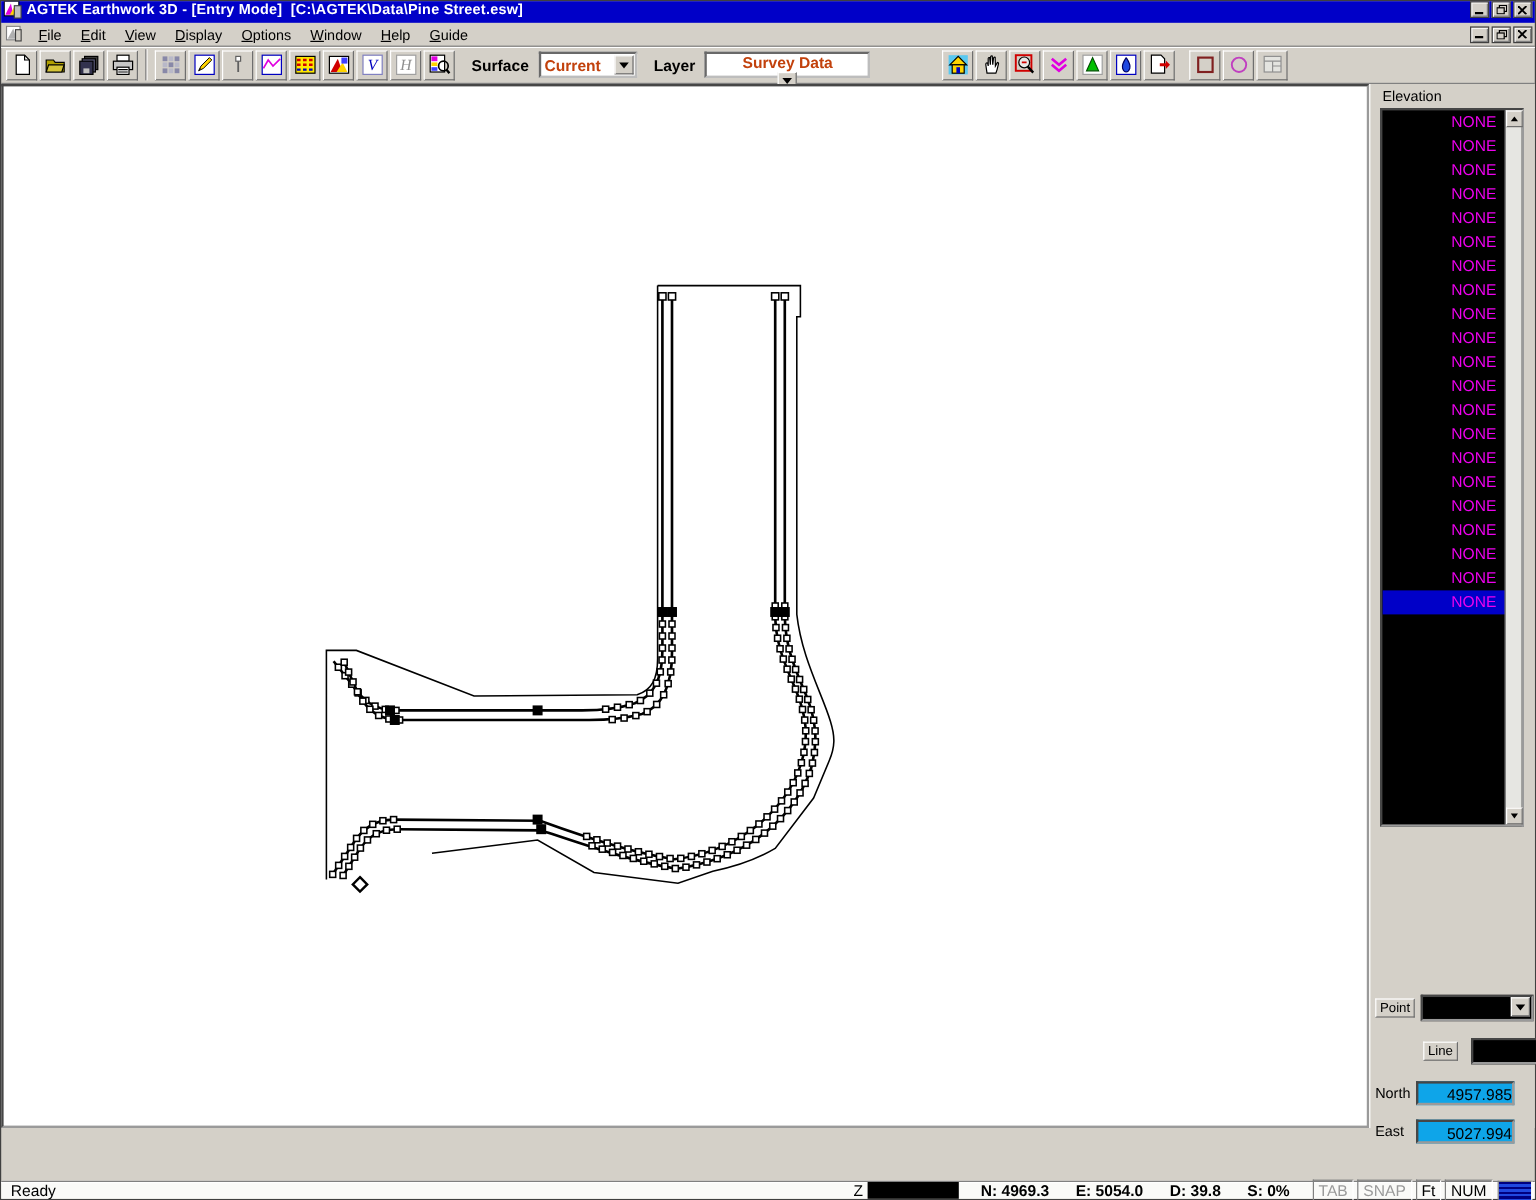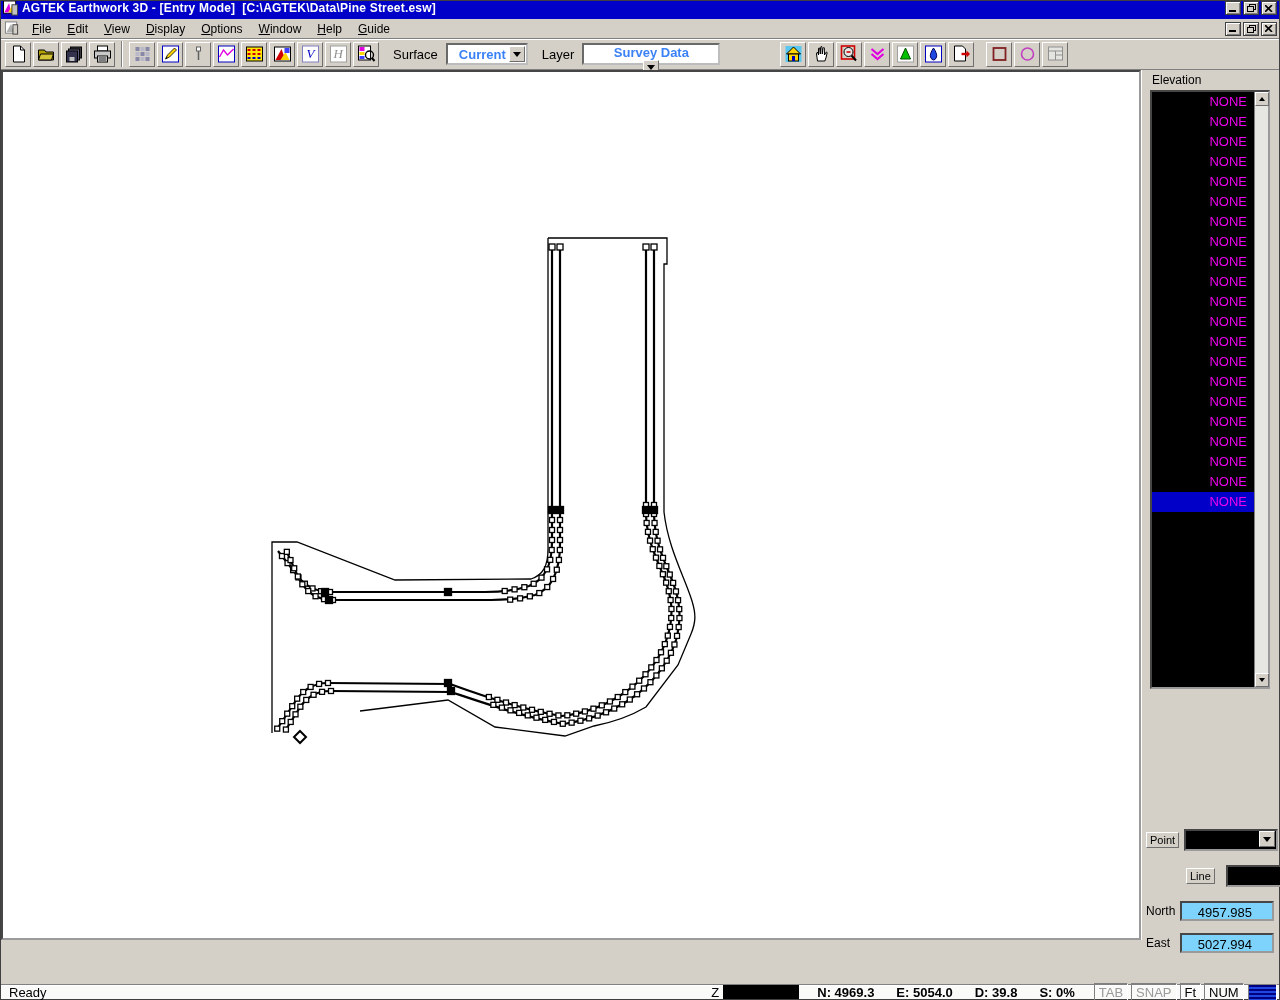--- a/index.html
+++ b/index.html
@@ -20,23 +20,23 @@
   .menu-items { display:flex; flex:1; }
   .menu-item { padding:2px 8px; color:#000; }
   .menu-item u { text-decoration:underline; }
 
   
   .toolbar { height:31px; display:flex; align-items:center; padding:2px 4px; border-bottom:1px solid #808080; box-shadow:inset 0 1px 0 #fff; flex:0 0 auto; }
   .tgroup { display:flex; gap:2px; align-items:center; }
   .tsep { width:2px; height:26px; margin:0 6px; border-left:1px solid #808080; border-right:1px solid #fff; }
   .tbtn { width:26px; height:25px; background:#D4D0C8; border:1px solid; border-color:#fff #6e6e6e #6e6e6e #fff; display:flex; align-items:center; justify-content:center; }
   .tbtn svg { width:19px; height:18px; }
-  .tb-label { font-weight:normal; font-size:13px; margin:0 8px 0 14px; }
+  .tb-label { font-weight:bold; font-size:13px; margin:0 8px 0 14px; }
   .combo { height:22px; background:#fff; border:2px inset #bdbdbd; display:flex; align-items:center; }
-  .combo .cval { color:#3b82f6; font-weight:bold; font-size:13px; padding:0 3px; flex:1; white-space:nowrap;text-align:right; }
+  .combo .cval { color:#c2410c; font-weight:bold; font-size:13px; padding:0 3px; flex:1; white-space:nowrap; }
   .combo-arrow { width:16px; height:16px; background:#D4D0C8; border:1px solid; border-color:#fff #6e6e6e #6e6e6e #fff; display:flex; align-items:center; justify-content:center; margin-right:1px; }
   .arr-down { width:0; height:0; border:4px solid transparent; border-top:5px solid #000; margin-top:4px; }
   .combo.surface { width:82px; }
   .combo.layer { width:138px;flex-direction:column; }
 
   
   .content { flex:1; display:flex; min-height:0; }
   .canvas-wrap { width:1140px; border:2px inset #9a9a9a; background:#fff; position:relative; overflow:hidden; }
   .canvas-wrap svg { position:absolute; left:0; top:0; }
 
@@ -50,21 +50,21 @@
   .elev-scroll { width:14px; background:#E6E6E2; display:flex; flex-direction:column; justify-content:space-between; border-left:1px solid #808080; }
   .scroll-btn { width:14px; height:14px; background:#D4D0C8; border:1px solid; border-color:#fff #6e6e6e #6e6e6e #fff; display:flex; align-items:center; justify-content:center; }
   .arr-up-s { width:0; height:0; border:3px solid transparent; border-bottom:4px solid #000; margin-bottom:3px; }
   .arr-down-s { width:0; height:0; border:3px solid transparent; border-top:4px solid #000; margin-top:3px; }
 
   .side-row { position:absolute; left:4px; display:flex; align-items:center; }
   .mini-btn { background:#D4D0C8; border:1px solid; border-color:#fff #6e6e6e #6e6e6e #fff; font-size:11px; padding:1px 3px; }
   .side-combo { width:94px; height:22px; border:2px inset #9a9a9a; background:#000; display:flex; }
   .side-combo .black-fill { flex:1; background:#000; }
   .side-label { width:34px; font-size:12px; }
-  .coord-input { width:94px; height:20px; border:2px inset #9a9a9a; background:#7dd3fc; text-align:right; padding:2px 20px 0 0; font-size:13px; color:#000; }
+  .coord-input { width:82px; height:20px; border:2px inset #9a9a9a; background:#0ea5e9; text-align:right; padding:2px 0 0 0; font-size:13px; color:#000; }
 
   
   .statusbar { height:15px; background:#FAFAF8; border-top:1px solid #808080; box-shadow:inset 0 1px 0 #fff; display:flex; align-items:center; font-size:13px; flex:0 0 auto; padding:0 2px;margin-top:44px; }
   .sb-ready { width:726px; padding-left:6px; }
   .z-label { margin-right:4px; }
   .z-swatch { width:78px; height:14px; background:#000; margin-right:18px; }
   .sb-val { margin-right:22px; white-space:nowrap;font-weight:bold; }
   .sb-ind { border:1px solid; border-color:#808080 #fff #fff #808080; padding:1px 4px; margin-left:3px; font-size:13px; }
   .sb-ind.dim { color:#9a9a9a; }
   .agtek-stripes { width:30px; height:17px; margin-left:4px; border:1px solid; border-color:#808080 #fff #fff #808080; background:repeating-linear-gradient(180deg,#000080 0 2px,#2048E0 2px 4px); }

